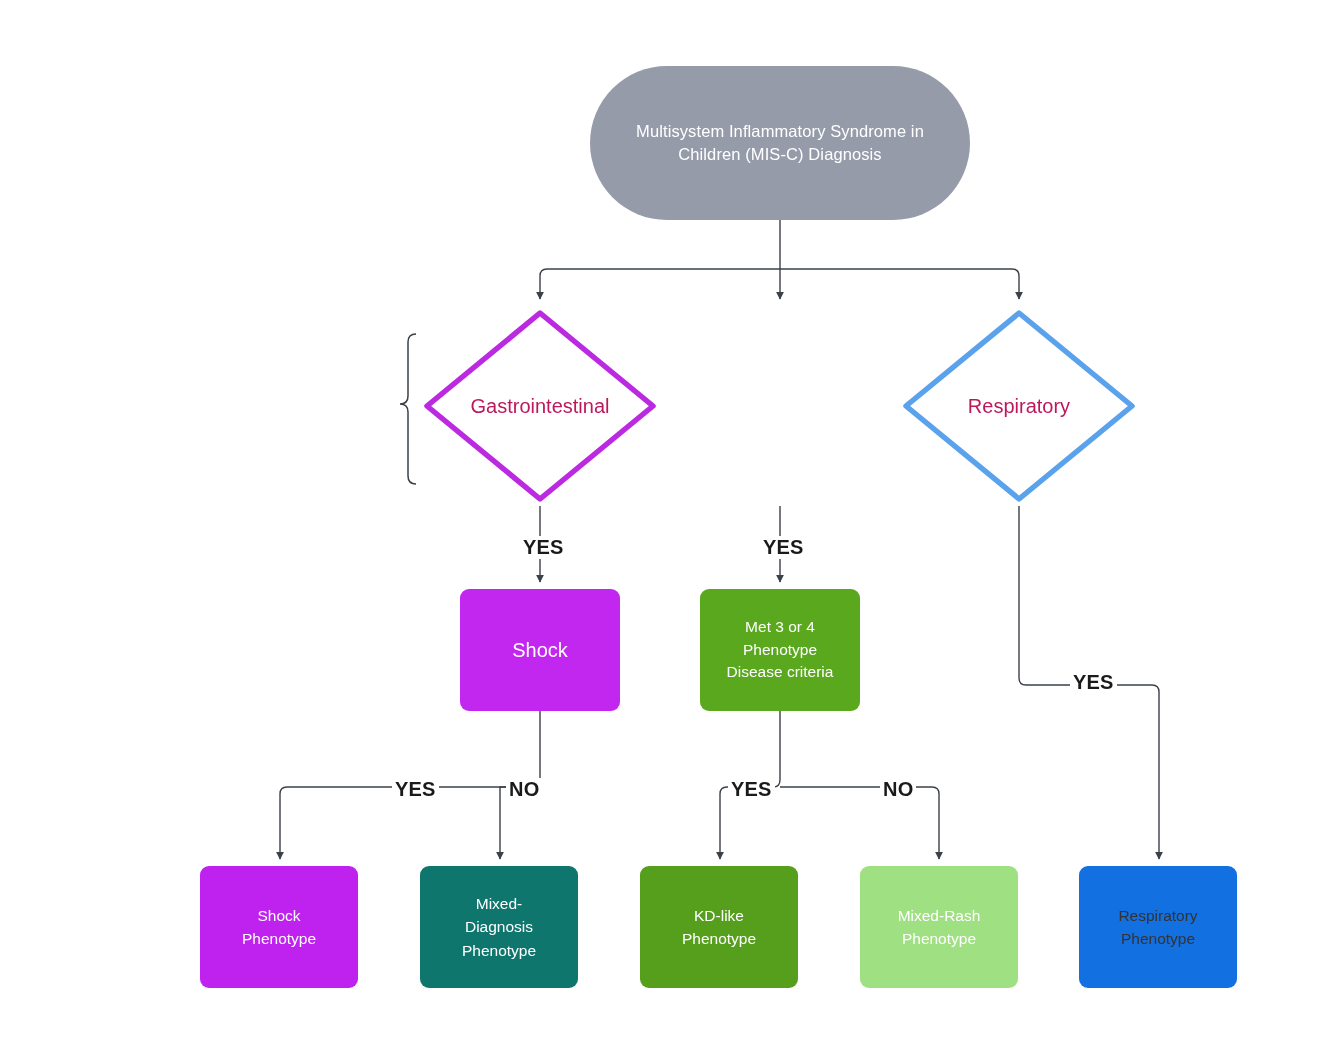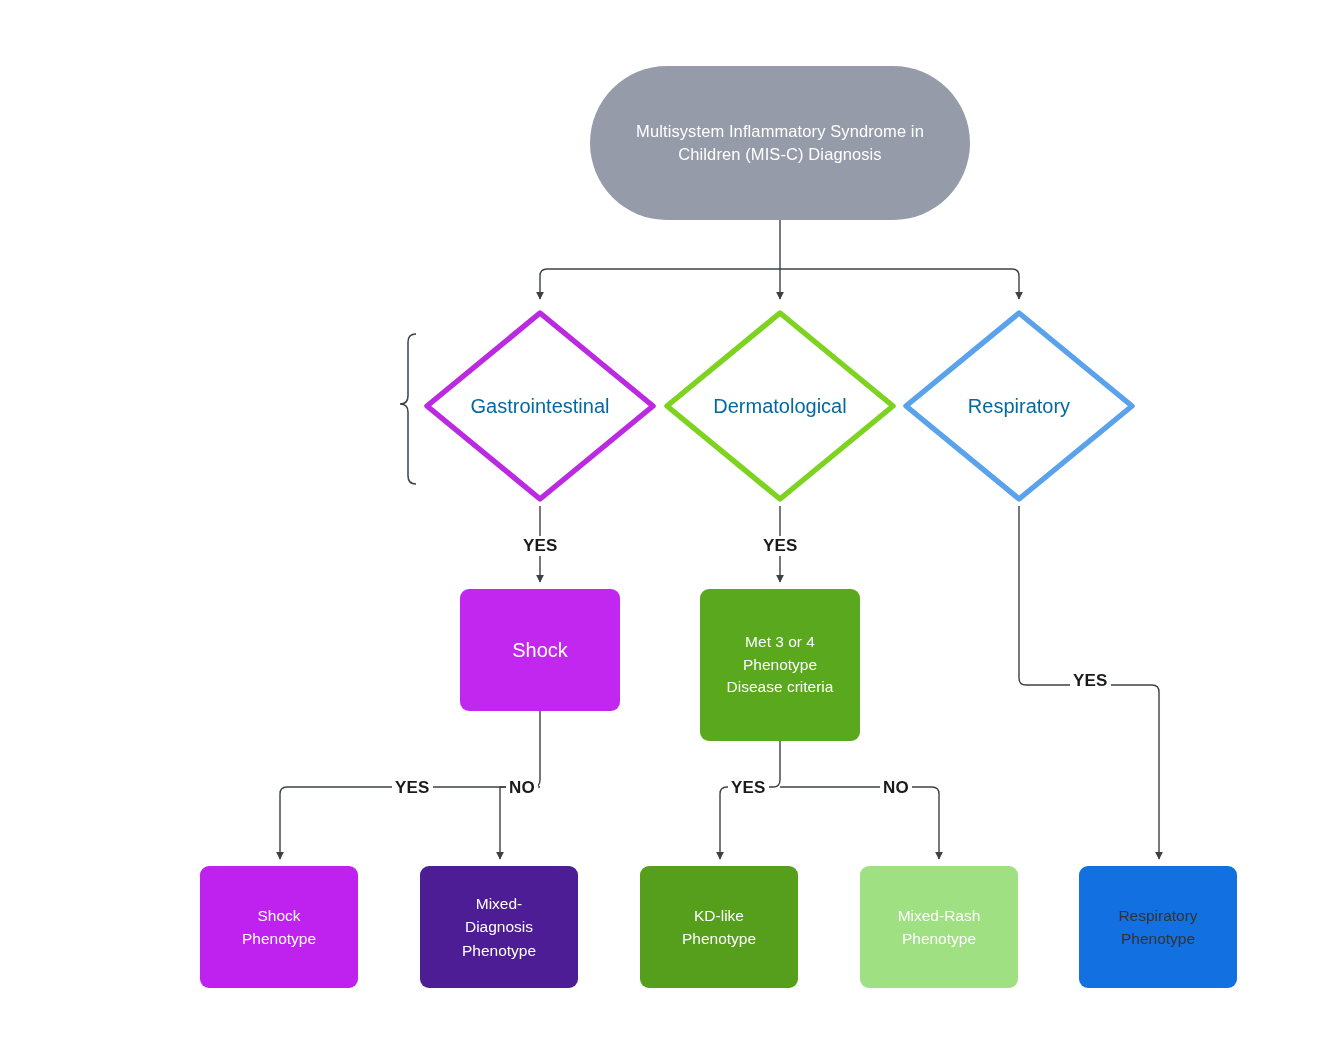--- a/index.html
+++ b/index.html
@@ -67,77 +67,77 @@
   .diamond-wrap .dlabel {
     position: absolute;
     left: 0;
     top: 0;
     width: 240px;
     height: 200px;
     display: flex;
     align-items: center;
     justify-content: center;
     font-size: 20px;
-    color: #0369a1;
+    color: #be185d;
     white-space: nowrap;
   }
   #diamond-gi   { left: 420px; top: 306px; }
   #diamond-derm { left: 660px; top: 306px; }
   #diamond-resp { left: 899px; top: 306px; }
 
   
   .proc-box {
     border-radius: 9px;
     color: #ffffff;
     font-size: 20px;
     line-height: 1.35;
   }
   #box-shock {
     left: 460px; top: 589px; width: 160px; height: 122px;
     background: #c227ef;
   }
   #box-kawasaki {
-    left: 700px; top: 589px; width: 160px; height: 152px;
+    left: 700px; top: 589px; width: 160px; height: 122px;
     background: #5aa81e;
     font-size: 15.5px;
     line-height: 1.45;
   }
 
   
   .term-box {
     width: 158px;
     height: 122px;
     top: 866px;
     border-radius: 9px;
     font-size: 15.5px;
     line-height: 1.5;
     color: #ffffff;
   }
   #term-shock        { left: 200px;  background: #bf21ef; }
-  #term-mixed-abd    { left: 420px;  background: #4c1d95; }
+  #term-mixed-abd    { left: 420px;  background: #0f766e; }
   #term-kd           { left: 640px;  background: #569f1d; }
   #term-mixed-rash   { left: 860px;  background: #9fe082; }
   #term-resp         { left: 1079px; background: #1370e0; color: #333333; }
 
   
   #annotation {
     position: absolute;
     left: 120px;
     top: 372px;
     width: 270px;
     text-align: right;
     font-size: 18px;
     line-height: 1.45;
     color: #3b3b3b;
   }
 
   
   .edge-label {
     position: absolute;
-    font-size: 17px;
+    font-size: 20px;
     font-weight: bold;
     color: #1a1a1a;
     background: #ffffff;
     padding: 0 3px;
     white-space: nowrap;
     letter-spacing: 0.2px;
   }
   #lbl-gi-yes    { left: 520px; top: 536px; }
   #lbl-derm-yes  { left: 760px; top: 536px; }
   #lbl-resp-yes  { left: 1070px; top: 671px; }
@@ -189,26 +189,20 @@
     <span class="label">Multisystem Inflammatory Syndrome in Children (MIS-C) Diagnosis</span>
   </div>
 
   <div class="diamond-wrap" id="diamond-gi">
     <svg class="dshape" viewBox="0 0 240 200">
       <polygon points="120,7 233,100 120,193 7,100" fill="#ffffff" stroke="#bb2ae0" stroke-width="5.5" stroke-linejoin="round"></polygon>
     </svg>
     <div class="dlabel">Gastrointestinal</div>
   </div>
 
-  <div class="diamond-wrap" id="diamond-derm">
-    <svg class="dshape" viewBox="0 0 240 200">
-      <polygon points="120,7 233,100 120,193 7,100" fill="#ffffff" stroke="#7ed321" stroke-width="5.5" stroke-linejoin="round"></polygon>
-    </svg>
-    <div class="dlabel">Dermatological</div>
-  </div>
 
   <div class="diamond-wrap" id="diamond-resp">
     <svg class="dshape" viewBox="0 0 240 200">
       <polygon points="120,7 233,100 120,193 7,100" fill="#ffffff" stroke="#5aa3ec" stroke-width="5.5" stroke-linejoin="round"></polygon>
     </svg>
     <div class="dlabel">Respiratory</div>
   </div>
 
   <div class="node proc-box" id="box-shock">
     <span>Shock</span>

